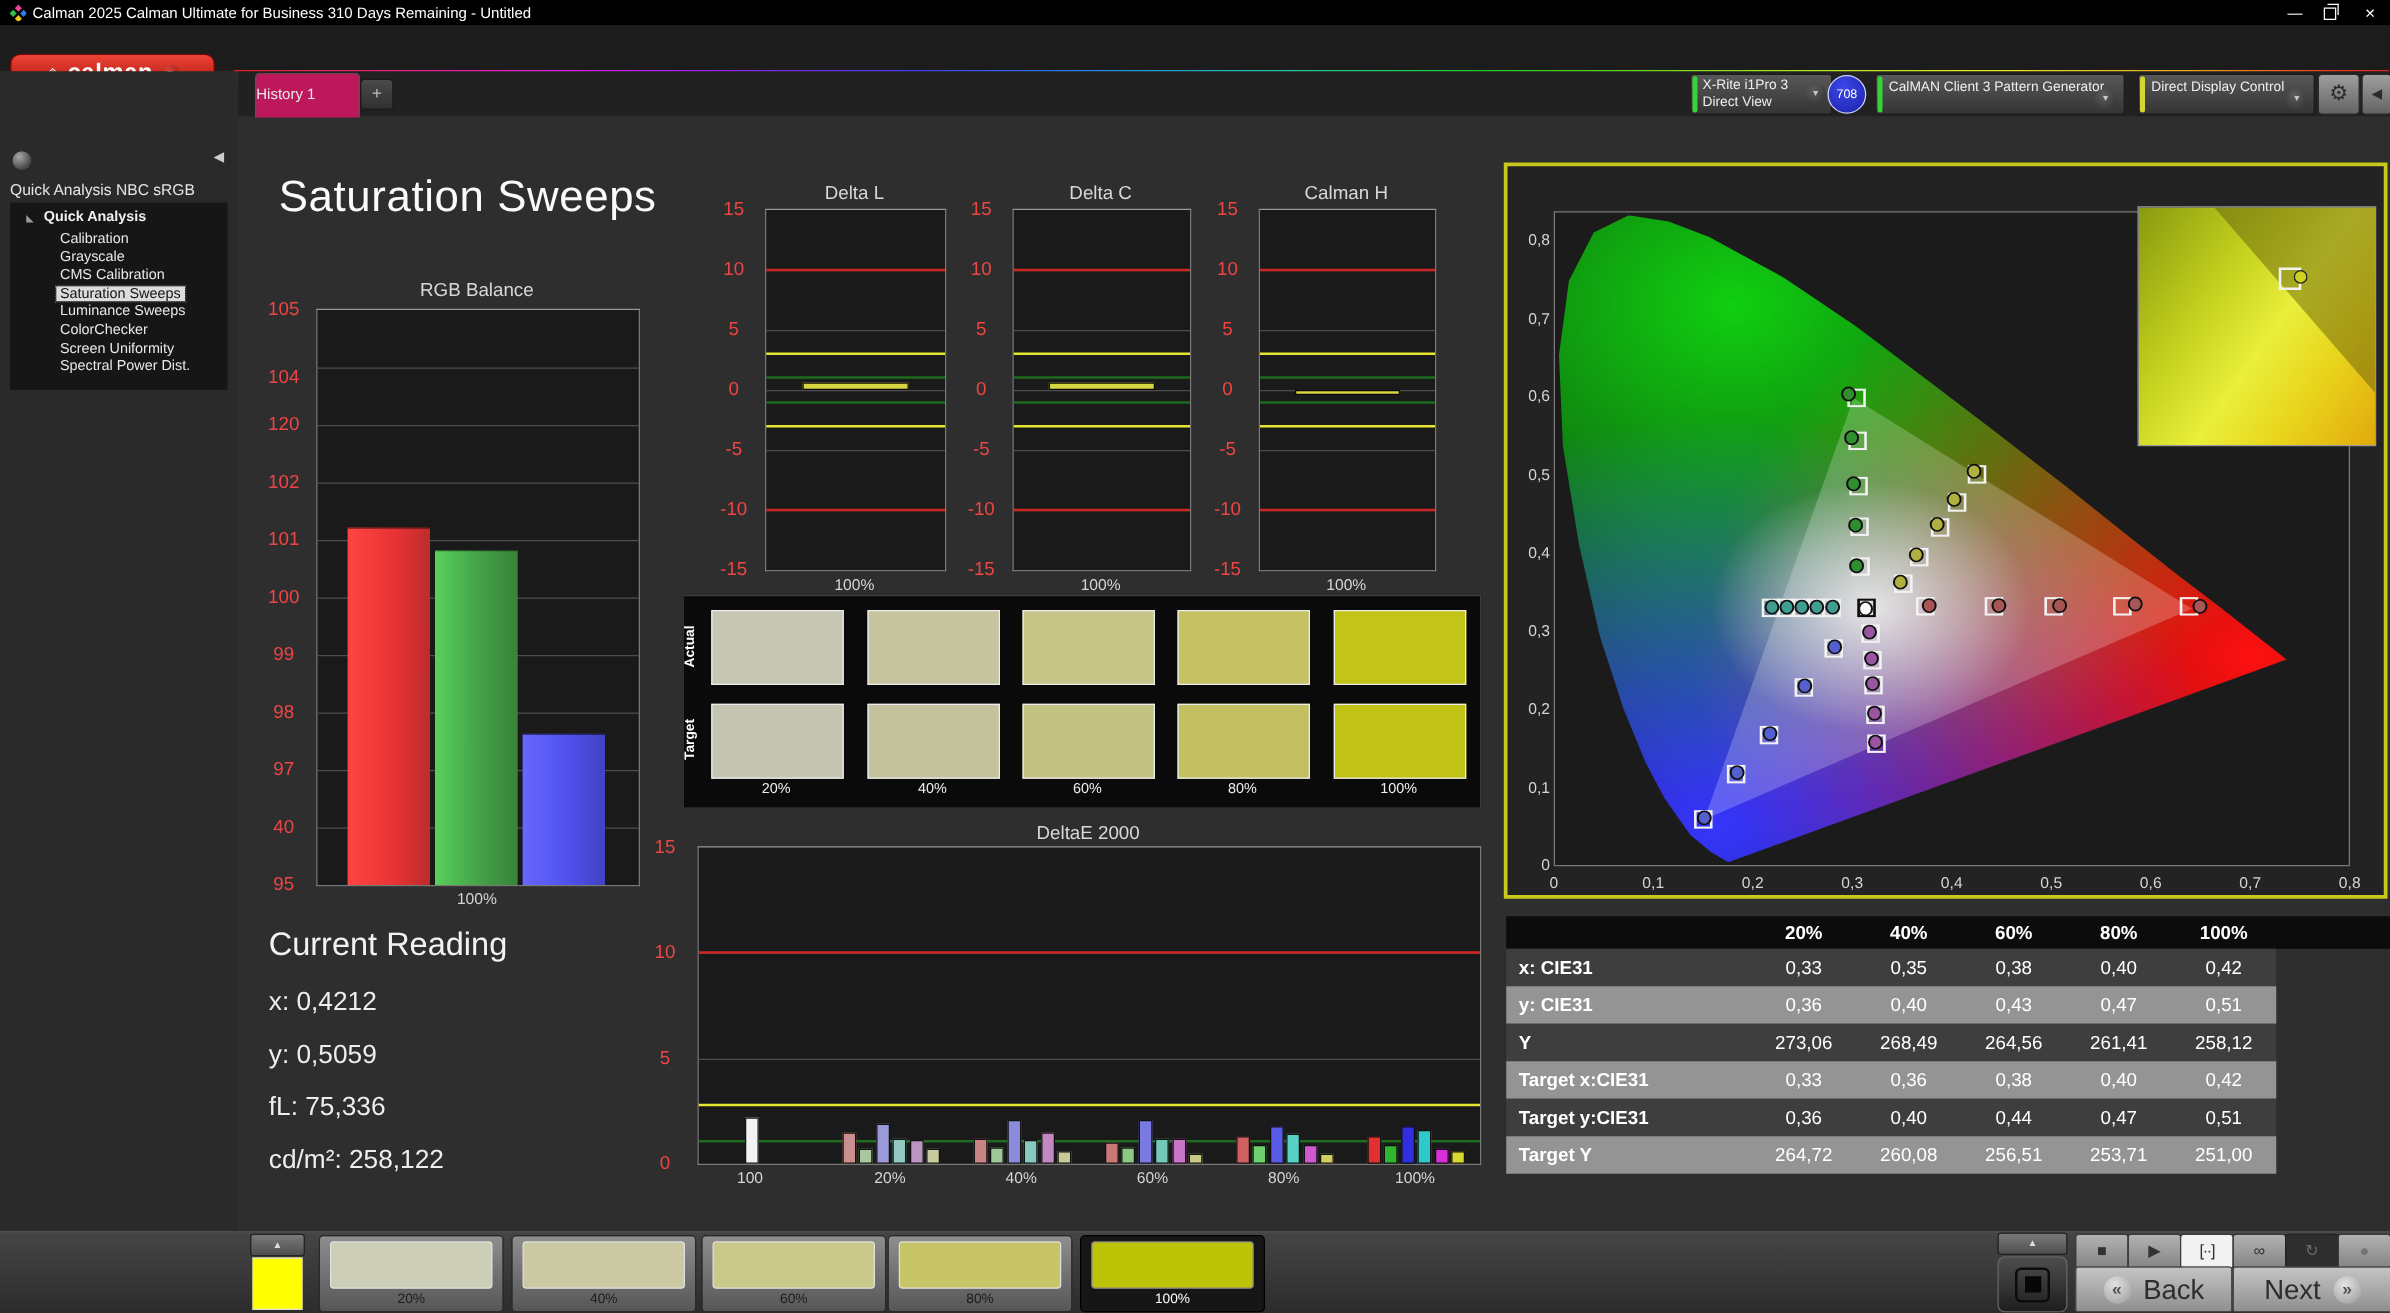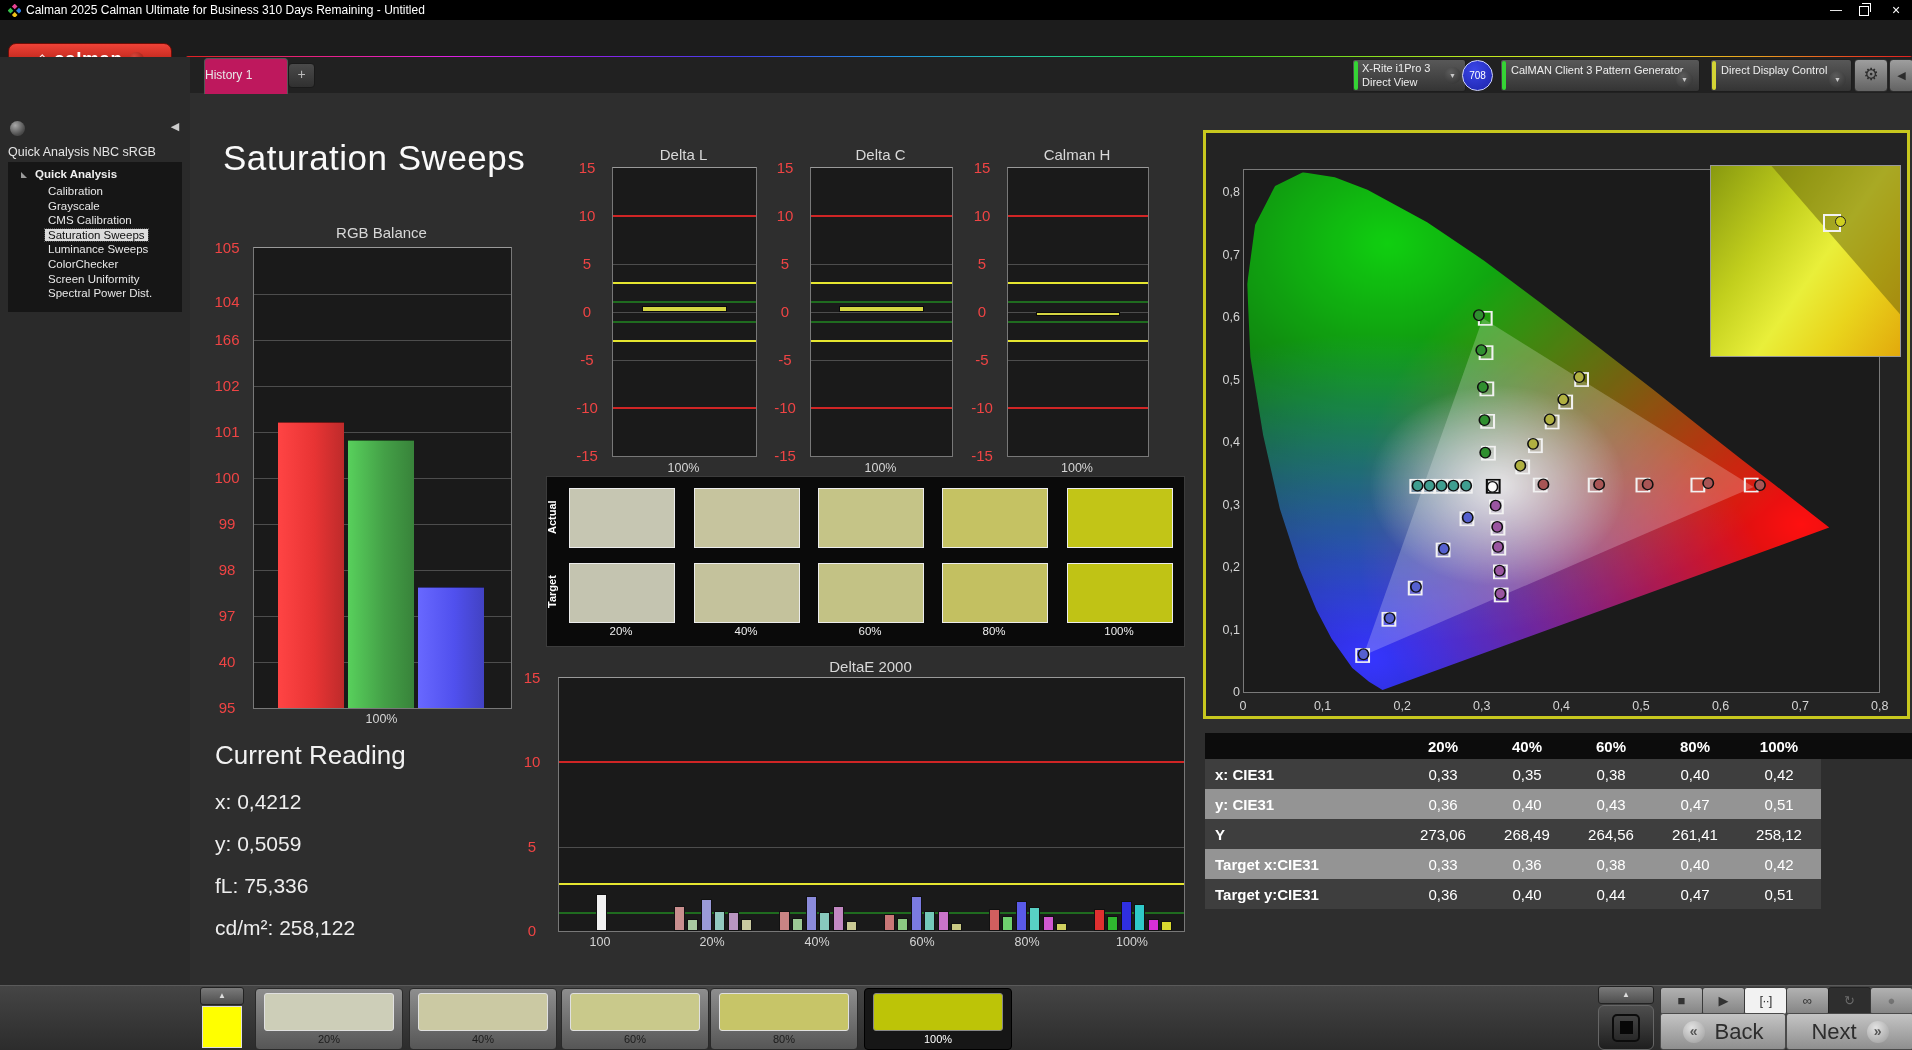--- a/index.html
+++ b/index.html
@@ -516,20 +516,28 @@
       <div class="tcell">0,42</div>
     </div>
     <div class="trow dark">
       <div class="tcell-label">Target y:CIE31</div>
       <div class="tcell">0,36</div>
       <div class="tcell">0,40</div>
       <div class="tcell">0,44</div>
       <div class="tcell">0,47</div>
       <div class="tcell">0,51</div>
     </div>
+    <div class="trow light">
+      <div class="tcell-label">Target Y</div>
+      <div class="tcell">264,72</div>
+      <div class="tcell">260,08</div>
+      <div class="tcell">256,51</div>
+      <div class="tcell">253,71</div>
+      <div class="tcell">251,00</div>
+    </div>
   </div>
 
 <div class="abs bottombar"></div>
 <div class="mini-chev" style="left:200px;top:987px;width:42px"><span>▲</span></div>
 <div class="preview-swatch" id="preview-swatch" style="background: rgb(255, 255, 0);"></div>
 <div id="pattern-buttons">
     <div class="pattern-btn" style="left: 255px;">
       <div class="sw" style="background: rgb(205, 206, 184);"></div>
       <div class="lb">20%</div>
     </div>
@@ -568,21 +576,21 @@
   <span class="nav-circ">«</span>
   <span>Back</span>
 </div>
 <div class="navbtn" style="left:1786px;width:126px">
   <span>Next</span>
   <span class="nav-circ">»</span>
 </div>
 
 <div class="abs ylabel" style="left: 206px; top: 239px;">105</div>
 <div class="abs ylabel" style="left: 206px; top: 293px;">104</div>
-<div class="abs ylabel" style="left: 206px; top: 331px;">166</div>
+<div class="abs ylabel" style="left: 206px; top: 331px;">120</div>
 <div class="abs ylabel" style="left: 206px; top: 377px;">102</div>
 <div class="abs ylabel" style="left: 206px; top: 423px;">101</div>
 <div class="abs ylabel" style="left: 206px; top: 469px;">100</div>
 <div class="abs ylabel" style="left: 206px; top: 515px;">99</div>
 <div class="abs ylabel" style="left: 206px; top: 561px;">98</div>
 <div class="abs ylabel" style="left: 206px; top: 607px;">97</div>
 <div class="abs ylabel" style="left: 206px; top: 653px;">40</div>
 <div class="abs ylabel" style="left: 206px; top: 699px;">95</div>
 <div class="abs ylabel" style="left: 511px; top: 922px;">0</div>
 <div class="abs ylabel" style="left: 511px; top: 837.667px;">5</div>

